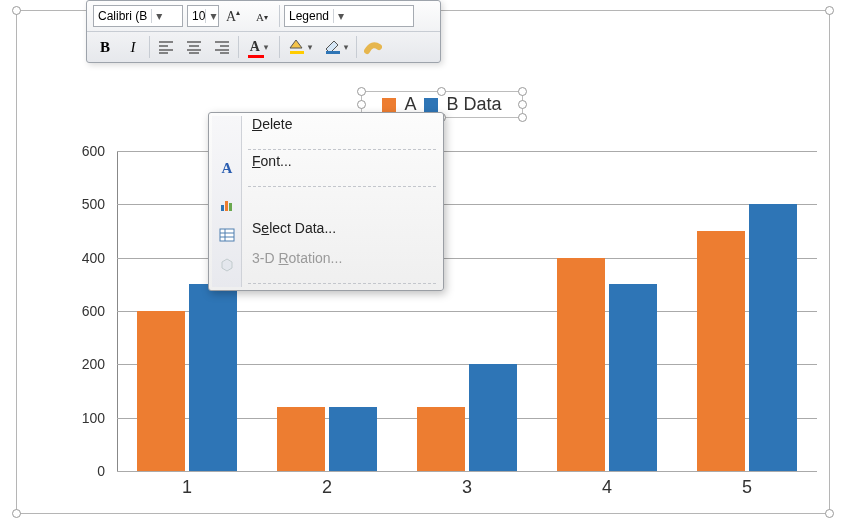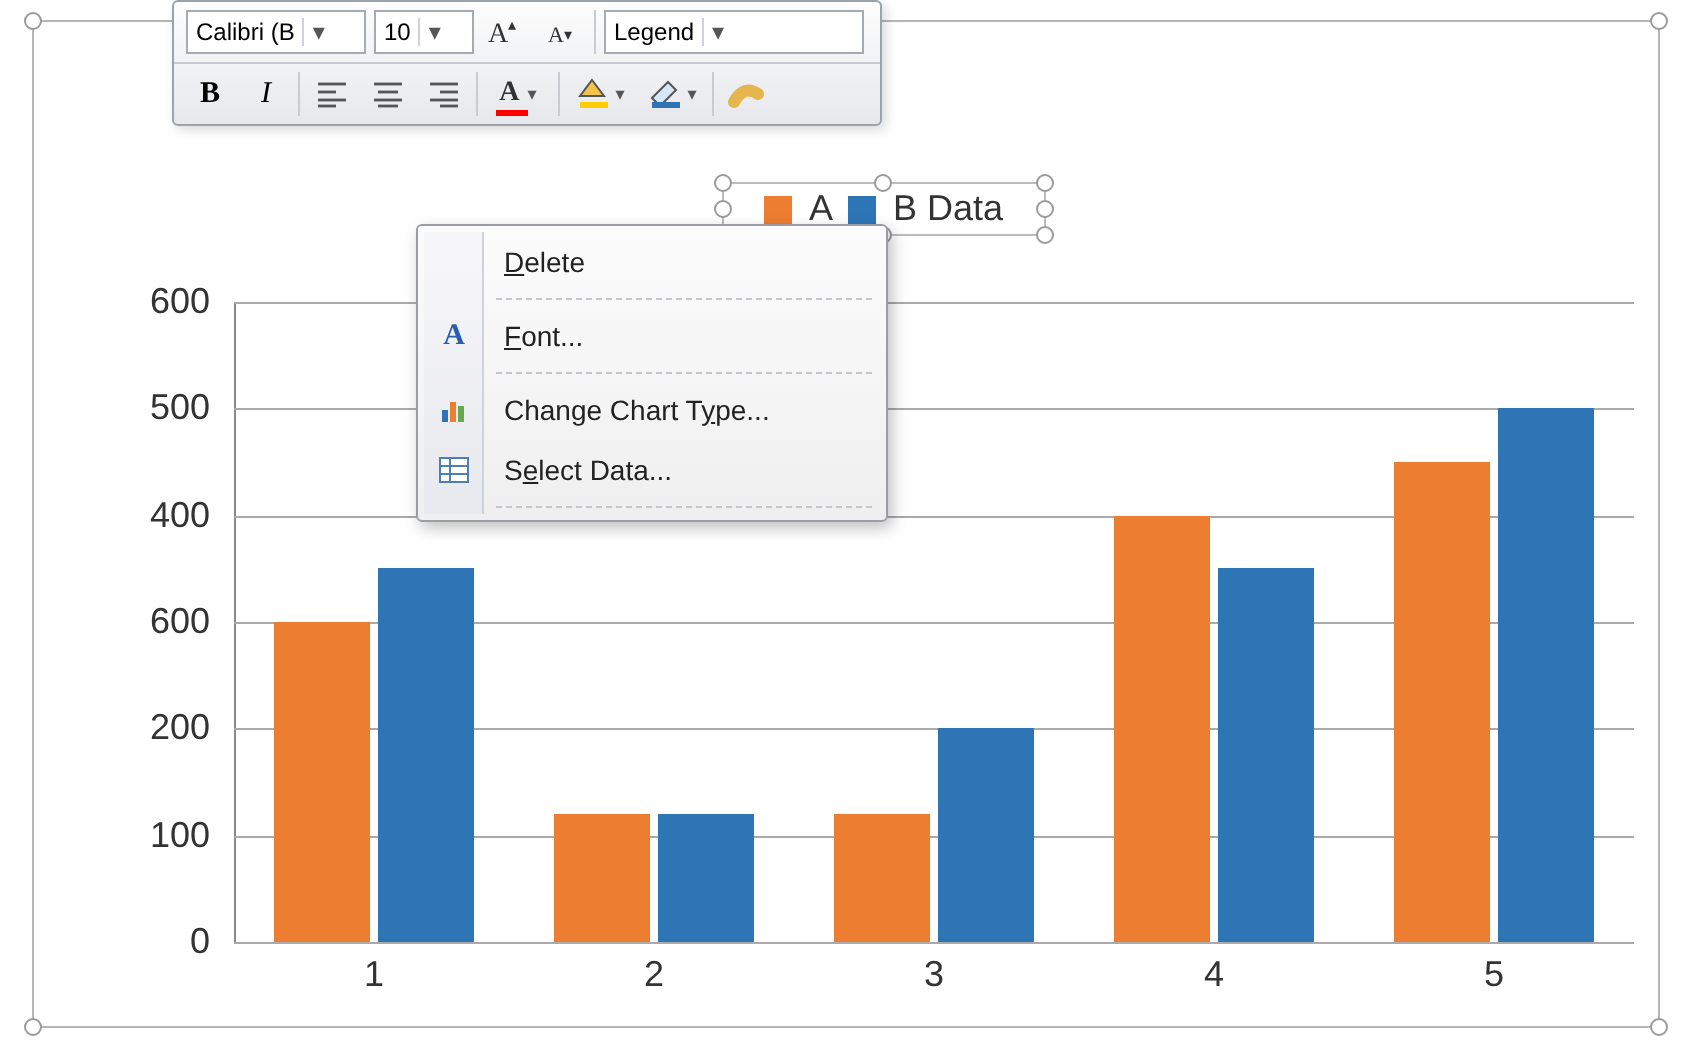--- a/index.html
+++ b/index.html
@@ -71,21 +71,21 @@
 
   
   .plot-area {
     position: absolute;
     left: 50px; top: 140px;
     width: 750px; height: 320px;
   }
   .plot-colC { position: absolute; left: 50px; width:700px; }
   .yaxis-line { position:absolute; left:50px; top:0; width:1px; height:320px; background:#888;}
   .grid-line { border-top: 1px solid #aaa; height: 0; position: absolute; }
-  .ylabel { position: absolute; right: 712px; width: 38px; text-align: right; font-size: 18px; color: #333; transform: translateY(-50%);}
+  .ylabel { position: absolute; right: 712px; width: 38px; text-align: right; font-size: 14px; color: #333; transform: translateY(-50%);}
   .xlabel { position: absolute; top: 326px; width: 140px; text-align: center; font-size: 18px; color: #333;}
   .bar { position: absolute; bottom: 0; width: 48px; }
 
   
   .mini-toolbar {
     position: absolute;
     left: 86px; top: 0px;
     width: 355px;
     background: linear-gradient(#fdfdfd,#e6e8ec);
     border: 1px solid #9da3ab;
@@ -122,21 +122,21 @@
     border: 1px solid #9a9ea4;
     border-radius: 3px;
     box-shadow: 2px 3px 8px rgba(0,0,0,.25);
     z-index: 20;
     padding: 3px;
     font-size: 14px;
   }
   .ctx-icon-col { position:absolute; left:3px; top:3px; bottom:3px; width:30px; background:linear-gradient(#f7f7f9,#e8e9ee); border-right:1px solid #cfd2d8;}
   .ctx-item {
     position: relative;
-    display: flex; align-items: center;
+    display: flex; 
     height: 30px;
     padding-left: 40px;
     color: #222;
     cursor: pointer;
     border-radius:2px;
   }
   .ctx-item.disabled { color:#9a9a9a; cursor:default;}
   .ctx-item .u { text-decoration: underline; }
   .ctx-item .ic { position:absolute; left:6px; top:6px; width:18px; height:18px; display:flex; align-items:center; justify-content:center;}
   .ctx-divider { position:relative; height:0; border-top:1px dashed #c3c6cc; margin:3px 4px 3px 36px;}
@@ -208,21 +208,21 @@
       <div class="bar" style="left: 682px; height: 266.667px; background: rgb(46, 117, 182);"></div>
     </div>
 </div>
 
 <div class="mini-toolbar">
   <div class="tb-row">
     <div class="combo" style="width:90px">
       <span>Calibri (B</span>
       <span class="dd">▾</span>
     </div>
-    <div class="combo" style="width:50px">
+    <div class="combo" style="width:32px">
       <span>10</span>
       <span class="dd">▾</span>
     </div>
     <div class="tb-btn" title="Grow Font">
       <span class="tb-icon">
           <svg width="18" height="16">
             <text x="0" y="13" font-size="14" font-family="Times New Roman" fill="#333">A</text>
             <text x="10" y="7" font-size="8" fill="#333">▴</text>
           </svg>
         </span>
@@ -326,27 +326,34 @@
   </div>
   <div class="ctx-divider"></div>
   <div class="ctx-item">
     <span class="ic">
         <svg width="16" height="16">
           <rect x="2" y="8" width="3" height="6" fill="#2E75B6"></rect>
           <rect x="6" y="4" width="3" height="10" fill="#ED7D31"></rect>
           <rect x="10" y="6" width="3" height="8" fill="#6aa84f"></rect>
         </svg>
       </span>
-    <span>Change Chart T<span class="u">y</span>pe...</span>
   </div>
   <div class="ctx-item">
     <span class="ic">
         <svg width="16" height="16">
           <rect x="1" y="2" width="14" height="12" fill="#fff" stroke="#4e7fb0"></rect>
           <line x1="1" y1="6" x2="15" y2="6" stroke="#4e7fb0"></line>
           <line x1="1" y1="10" x2="15" y2="10" stroke="#4e7fb0"></line>
           <line x1="6" y1="2" x2="6" y2="14" stroke="#4e7fb0"></line>
         </svg>
       </span>
     <span>S<span class="u">e</span>lect Data...</span>
   </div>
+  <div class="ctx-item disabled">
+    <span class="ic">
+        <svg width="16" height="16" opacity=".5">
+          <polygon points="3,5 8,2 13,5 13,11 8,14 3,11" fill="#dfe5ec" stroke="#9aa"></polygon>
+        </svg>
+      </span>
+    <span>3-D <span class="u">R</span>otation...</span>
+  </div>
   <div class="ctx-divider"></div>
 </div>
 
 </body></html>

